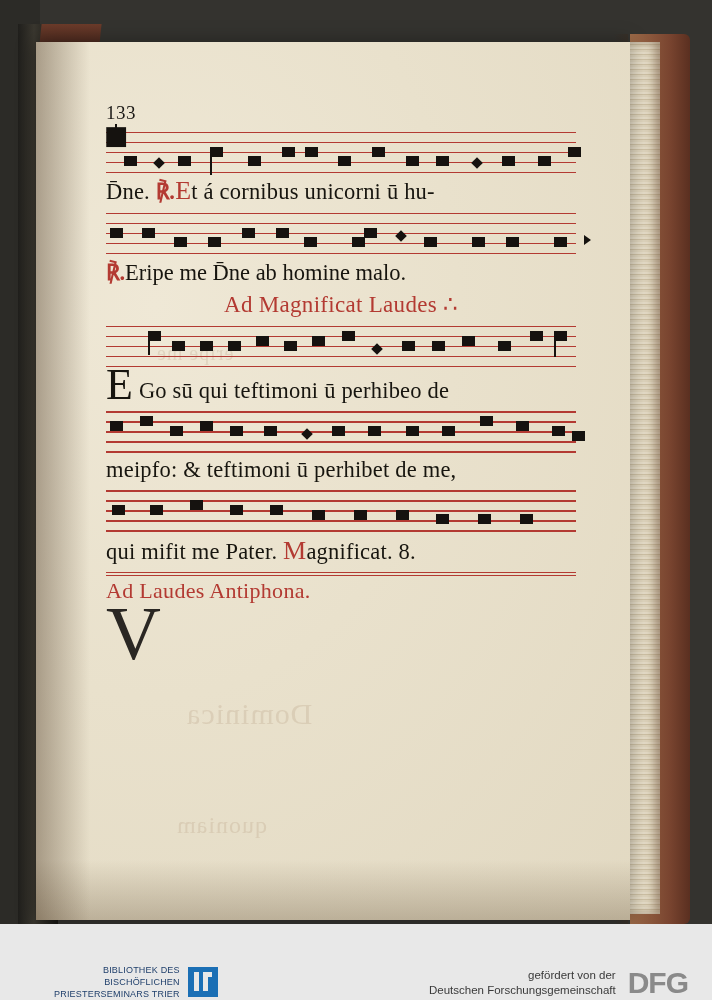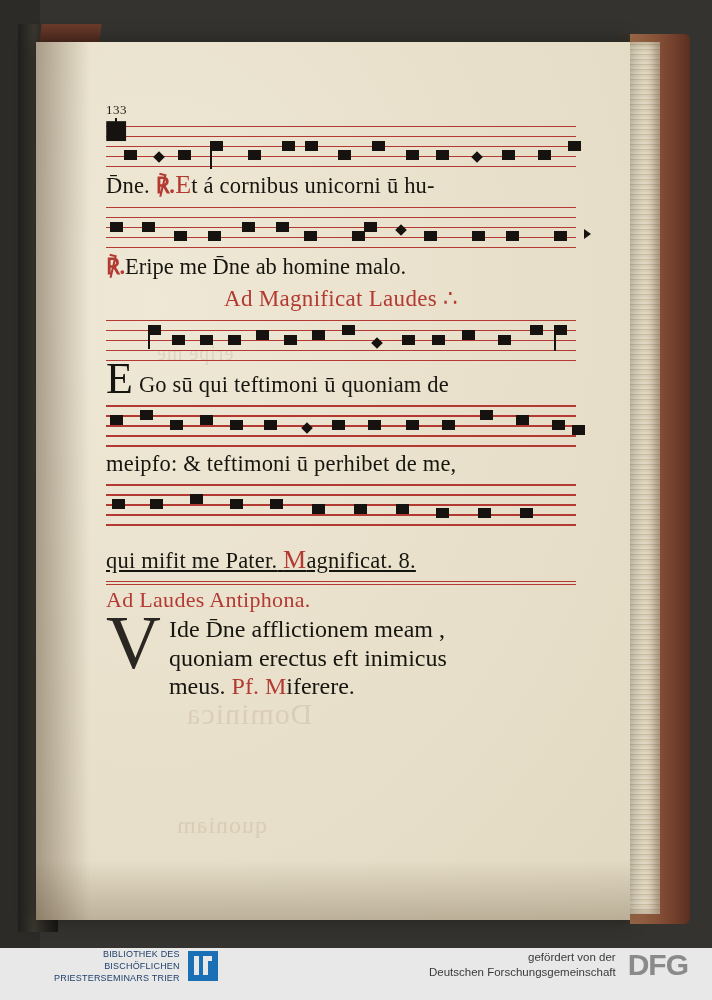--- a/index.html
+++ b/index.html
@@ -127,21 +127,21 @@
     justify-content: space-between;
     margin-bottom: 4px;
   }
   .running-title {
     font-size: 16.5px;
     letter-spacing: .6px;
     color: #1d1b18;
     font-family: "Liberation Serif", serif;
   }
   .folio {
-    font-size: 13px;
+    font-size: 19px;
     color: #1d1b18;
     letter-spacing: .5px;
     text-align: right;
   }
 
   
   .stave {
     position: relative;
     height: 46px;
     margin: 0;
@@ -266,24 +266,24 @@
     color: #17150f;
     line-height: 1.18;
     white-space: nowrap;
   }
   .final-block-text .red { color: #b33a32; }
 
   
   .footer {
     position: absolute;
     left: 0; bottom: 0;
-    width: 712px; height: 52px;
+    width: 712px; height: 76px;
     background: #e8e8e8;
     display: flex;
-    align-items: flex-start;
+    align-items: flex-end;
     justify-content: space-between;
   }
   .footer-left {
     display: flex;
     align-items: center;
     padding-left: 54px;
   }
   .lib-text {
     font-family: "Liberation Sans", sans-serif;
     font-size: 9px;
@@ -444,21 +444,21 @@
         <div class="nb" style="left:326px; top:19px;"></div>
         <div class="nb" style="left:356px; top:14px;"></div>
         <div class="nb" style="left:392px; top:19px;"></div>
         <div class="nb" style="left:424px; top:9px;"></div>
         <div class="nb" style="left:448px; top:9px;"></div>
         <div class="stem" style="left:448px; top:9px; height:26px;"></div>
       </div>
 
       <div class="dropcap-block" style="margin-top:-2px;">
         <div class="dropcap">E</div>
-        <div class="lyric" style="margin-top:12px;">Go sū qui teftimoni ū  quoniam de</div>
+        <div class="lyric" style="margin-top:12px;">Go sū qui teftimoni ū  perhibeo de</div>
       </div>
 
       <div class="stave">
         <div class="line l0"></div>
         <div class="line l1"></div>
         <div class="line l2"></div>
         <div class="line l3"></div>
         <div class="line l4"></div>
         <div class="nb" style="left:4px; top:14px;"></div>
         <div class="nb" style="left:34px; top:9px;"></div>
@@ -491,41 +491,32 @@
         <div class="nb" style="left:124px; top:19px;"></div>
         <div class="nb" style="left:164px; top:19px;"></div>
         <div class="nb" style="left:206px; top:24px;"></div>
         <div class="nb" style="left:248px; top:24px;"></div>
         <div class="nb" style="left:290px; top:24px;"></div>
         <div class="nb" style="left:330px; top:28px;"></div>
         <div class="nb" style="left:372px; top:28px;"></div>
         <div class="nb" style="left:414px; top:28px;"></div>
       </div>
 
-      <div class="lyric" style="margin-top:19px;text-decoration:underline;">
+      <div class="lyric" style="margin-top:4px;">
         <span>qui mifit me Pater.</span>
         <span class="cap-red">M</span><span>agnificat. 8.</span>
       </div>
 
       <div class="rule-red"></div>
       <div class="rule-red thin"></div>
 
       <div class="section-rubric">Ad Laudes Antiphona.</div>
 
       <div class="dropcap-block">
         <div class="dropcap-big">V</div>
-        <div>
-          <div class="final-block-text">Ide D̄ne afflictionem meam ,</div>
-          <div class="final-block-text">quoniam erectus eft inimicus</div>
-          <div class="final-block-text">
-            <span>meus.</span>
-            <span class="red">Pf.</span>
-            <span class="red">M</span><span>iferere.</span>
-          </div>
-        </div>
       </div>
 
     </div>
   </div>
 </div>
 
 <div class="footer">
   <div class="footer-left">
     <div class="lib-text">
       <div>BIBLIOTHEK DES</div>

